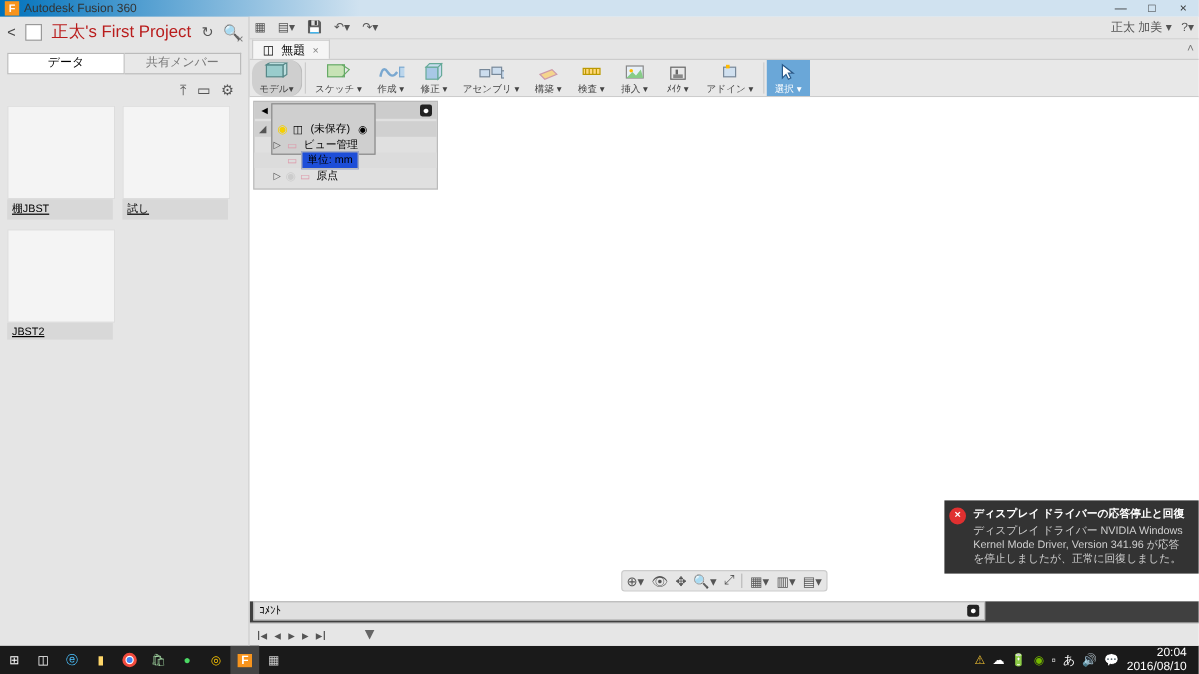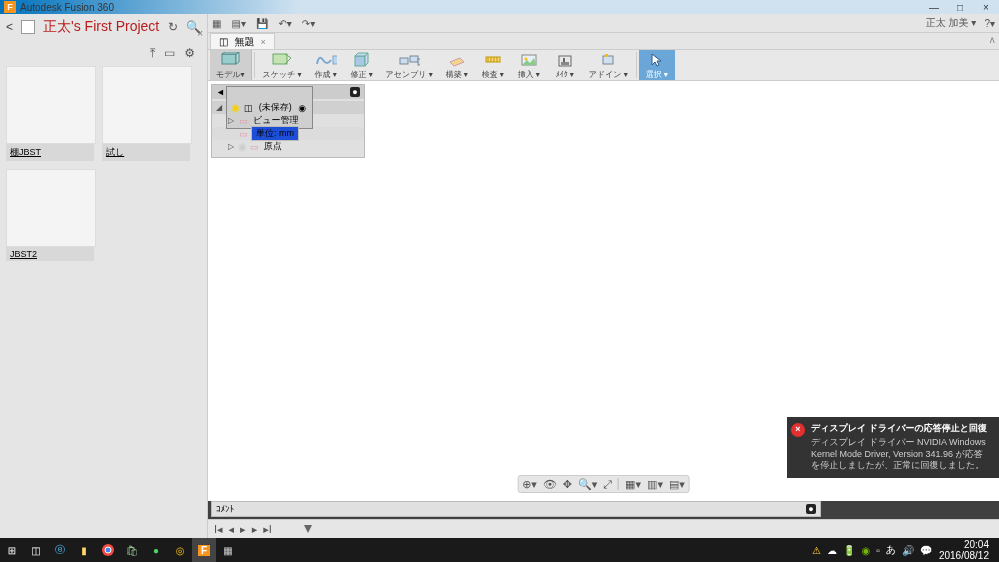--- a/index.html
+++ b/index.html
@@ -30,21 +30,21 @@
 .quickbar{height:18px;background:#e5e5e5;border-bottom:1px solid #ccc;display:flex;align-items:center;padding:0 4px;gap:10px;color:#555;}
 .quickbar .right{margin-left:auto;display:flex;align-items:center;gap:8px;}
 .doctab-row{height:16px;background:#e5e5e5;border-bottom:1px solid #ccc;display:flex;align-items:center;position:relative;}
 .doctab{display:flex;align-items:center;gap:6px;background:#f5f5f5;border:1px solid #ccc;border-bottom:none;height:15px;padding:0 8px;margin-left:2px;font-size:10px;}
 .doctab .x{color:#888;font-size:9px;}
 .plus-tab{position:absolute;right:4px;top:2px;color:#777;font-size:10px;}
 .ribbon{height:30px;background:#e8e8e8;border-bottom:1px solid #ccc;display:flex;align-items:stretch;padding:0 2px;}
 .rbtn{display:flex;flex-direction:column;align-items:center;justify-content:center;padding:0 6px;min-width:24px;}
 .rbtn .ric{width:22px;height:18px;display:flex;align-items:center;justify-content:center;}
 .rbtn .rlab{font-size:8px;color:#444;white-space:nowrap;}
-.rbtn.model{background:#cfcfcf;border-right:1px solid #bbb;}
+.rbtn.model{background:#cfcfcf;border-right:1px solid #bbb;border-radius:11px;}
 .rbtn.select{background:#6aa7d8;color:#fff;}
 .rbtn.select .rlab{color:#fff;}
 .vsep{width:1px;background:#ccc;margin:2px 2px;}
 .canvas-area{flex:1;position:relative;background:#fff;}
 .browser{position:absolute;top:3px;left:3px;width:152px;background:#e0e0e0;border:1px solid #bbb;}
 .brow-h{display:flex;align-items:center;height:14px;background:#ccc;padding:0 4px;font-size:9px;}
 .brow-h .dash{margin-left:auto;background:#222;color:#fff;width:10px;height:10px;border-radius:2px;text-align:center;line-height:10px;}
 .tree{padding:2px 0 4px 0;font-size:9px;}
 .tree-row{display:flex;align-items:center;height:13px;padding:0 2px;gap:2px;}
 .tree-row .arr{width:10px;text-align:center;color:#555;font-size:8px;}
@@ -88,20 +88,24 @@
 
   <div class="leftpanel">
     <div class="close-x">×</div>
     <div class="proj-header">
       <span class="back">&lt;</span>
       <span class="cube"></span>
       <span class="ptitle">正太's First Project</span>
       <span class="ic">↻</span>
       <span class="ic">🔍</span>
     </div>
+    <div class="tabs">
+      <div>データ</div>
+      <div>共有メンバー</div>
+    </div>
     <div class="proj-icons">
       <span>⤒</span>
       <span>▭</span>
       <span>⚙</span>
     </div>
     <div class="thumbs">
       <div class="thumb">
         <div class="img"></div>
         <div class="cap">棚JBST</div>
       </div>
@@ -343,16 +347,16 @@
     <span style="color:#ffcc33;">⚠</span>
     <span>☁</span>
     <span>🔋</span>
     <span style="color:#76b900;">◉</span>
     <span>▫</span>
     <span>あ</span>
     <span>🔊</span>
     <span>💬</span>
     <div class="clock">
       <div>20:04</div>
-      <div>2016/08/12</div>
+      <div>2016/08/10</div>
     </div>
   </div>
 </div>
 
 </body></html>

